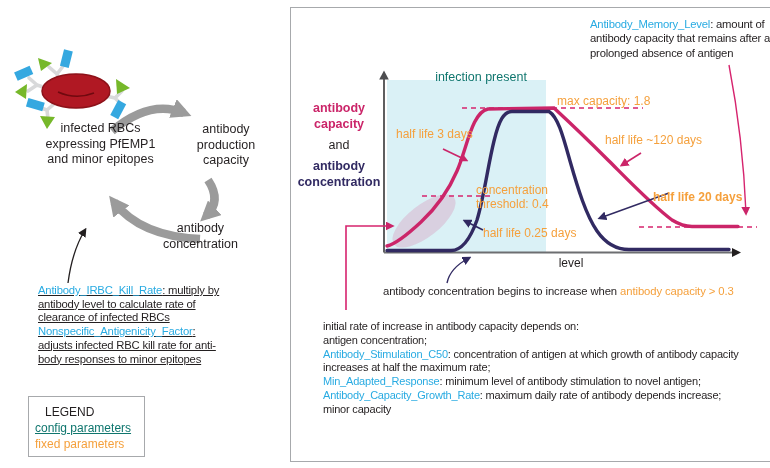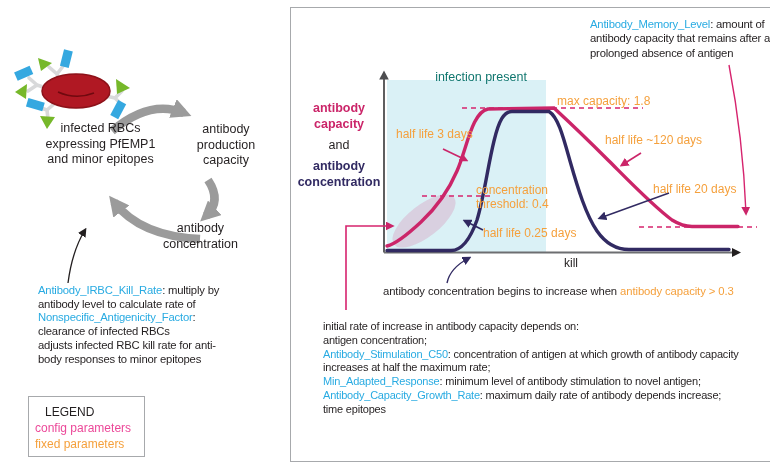--- a/index.html
+++ b/index.html
@@ -8,27 +8,27 @@
   .abs{position:absolute;}
   svg{display:block;}
 
   
   .node{position:absolute;text-align:center;font-size:12.5px;line-height:15.5px;color:#231f20;}
   .node-rbc{left:28px;top:121px;width:145px;}
   .node-prod{left:186px;top:122px;width:80px;}
   .node-conc{left:148px;top:221px;width:105px;}
 
   .kill-note{position:absolute;left:38px;top:284px;width:210px;
-             font-size:11.3px;line-height:13.7px;letter-spacing:-0.2px;}
+             font-size:11.3px;line-height:13.7px;letter-spacing:-0.2px;text-decoration:underline;}
 
   .legend{position:absolute;left:28px;top:396px;width:117px;height:61px;
           border:1px solid #a7a9ac;box-sizing:border-box;padding:7px 0 0 6px;
           font-size:12px;line-height:16px;}
   .legend-title{margin-left:10px;color:#231f20;}
-  .legend-config{color:#ec4899;}
+  .legend-config{color:#0f766e;text-decoration:underline;}
   .legend-fixed{color:#f5a03c;}
 
   
   .panel{position:absolute;left:262px;top:7px;width:504px;height:455px;
          border:1px solid #a7a9ac;box-sizing:border-box;margin-left:28px;}
   .panel .chart-svg{position:absolute;left:0;top:0;}
 
   .memory-note{position:absolute;left:299px;top:9px;width:210px;
                font-size:11.3px;line-height:14.3px;letter-spacing:-0.2px;}
 
@@ -40,21 +40,21 @@
 
   .infection-label{position:absolute;left:110px;top:62px;width:160px;text-align:center;
                    color:#0f766e;font-size:12.5px;}
 
   .olab{position:absolute;color:#f5a03c;font-size:12px;white-space:nowrap;line-height:14px;}
   .lab-max{left:266px;top:86px;}
   .lab-hl3{left:105px;top:119px;}
   .lab-hyper{left:185px;top:175px;}
   .lab-hl025{left:192px;top:218px;}
   .lab-hl120{left:314px;top:125px;}
-  .lab-hl20{left:362px;top:174px;}
+  .lab-hl20{left:362px;top:182px;font-weight:bold;}
 
   .time-label{position:absolute;left:259px;top:248px;width:42px;text-align:center;
               font-size:12px;color:#231f20;}
 
   .conc-note{position:absolute;left:92px;top:277px;font-size:11.3px;letter-spacing:-0.1px;}
   .growth-note{position:absolute;left:32px;top:312px;font-size:11px;line-height:13.8px;
                letter-spacing:-0.2px;}
 
   .rline{white-space:nowrap;}
   .seg-k{color:#231f20;}
@@ -121,22 +121,22 @@
     <div>capacity</div>
   </div>
   <div class="node node-conc">
     <div>antibody</div>
     <div>concentration</div>
   </div>
 
   <div class="kill-note">
       <div class="rline"><span class="seg-blue">Antibody_IRBC_Kill_Rate</span><span class="seg-k">: multiply by</span></div>
       <div class="rline"><span class="seg-k">antibody level to calculate rate of</span></div>
+      <div class="rline"><span class="seg-k">clearance of infected RBCs</span></div>
       <div class="rline"><span class="seg-blue">Nonspecific_Antigenicity_Factor</span><span class="seg-k">:</span></div>
-      <div class="rline"><span class="seg-k">clearance of infected RBCs</span></div>
       <div class="rline"><span class="seg-k">adjusts infected RBC kill rate for anti-</span></div>
       <div class="rline"><span class="seg-k">body responses to minor epitopes</span></div>
     </div>
 
   <div class="legend">
     <div class="legend-title">LEGEND</div>
     <div class="legend-config">config parameters</div>
     <div class="legend-fixed">fixed parameters</div>
   </div>
 
@@ -208,28 +208,28 @@
     <div class="olab lab-max">max capacity: 1.8</div>
     <div class="olab lab-hl3">half life 3 days</div>
     <div class="olab lab-hyper">
       <div>concentration</div>
       <div>threshold: 0.4</div>
     </div>
     <div class="olab lab-hl025">half life 0.25 days</div>
     <div class="olab lab-hl120">half life ~120 days</div>
     <div class="olab lab-hl20">half life 20 days</div>
 
-    <div class="time-label">kill</div>
+    <div class="time-label">level</div>
 
     <div class="conc-note">
         <div class="rline"><span class="seg-k">antibody concentration begins to increase when </span><span class="seg-orange">antibody capacity &gt; 0.3</span></div>
       </div>
     <div class="growth-note">
         <div class="rline"><span class="seg-k">initial rate of increase in antibody capacity depends on:</span></div>
         <div class="rline"><span class="seg-k">antigen concentration;</span></div>
         <div class="rline"><span class="seg-blue">Antibody_Stimulation_C50</span><span class="seg-k">: concentration of antigen at which growth of antibody capacity</span></div>
         <div class="rline"><span class="seg-k">increases at half the maximum rate;</span></div>
         <div class="rline"><span class="seg-blue">Min_Adapted_Response</span><span class="seg-k">: minimum level of antibody stimulation to novel antigen;</span></div>
         <div class="rline"><span class="seg-blue">Antibody_Capacity_Growth_Rate</span><span class="seg-k">: maximum daily rate of antibody depends increase;</span></div>
-        <div class="rline"><span class="seg-k">time epitopes</span></div>
+        <div class="rline"><span class="seg-k">minor capacity</span></div>
       </div>
   </div>
 </div>
 
 </body></html>

